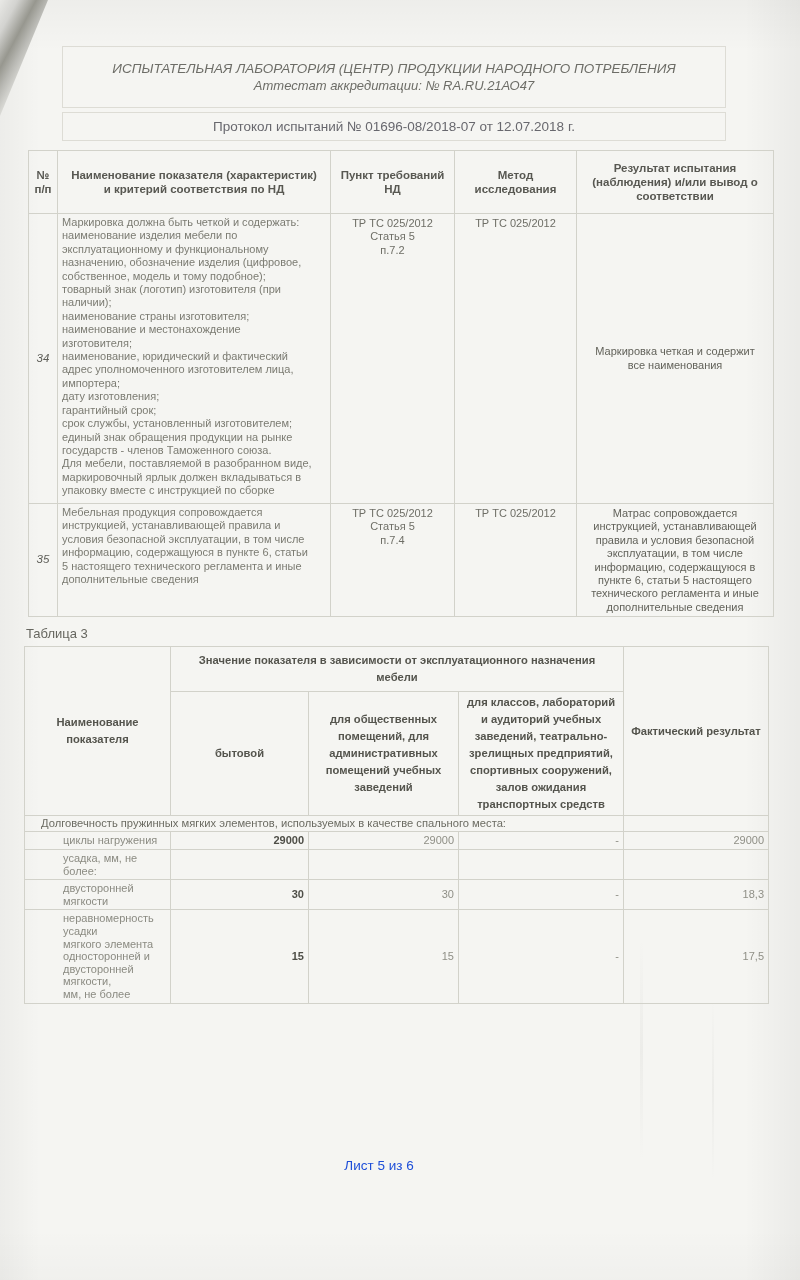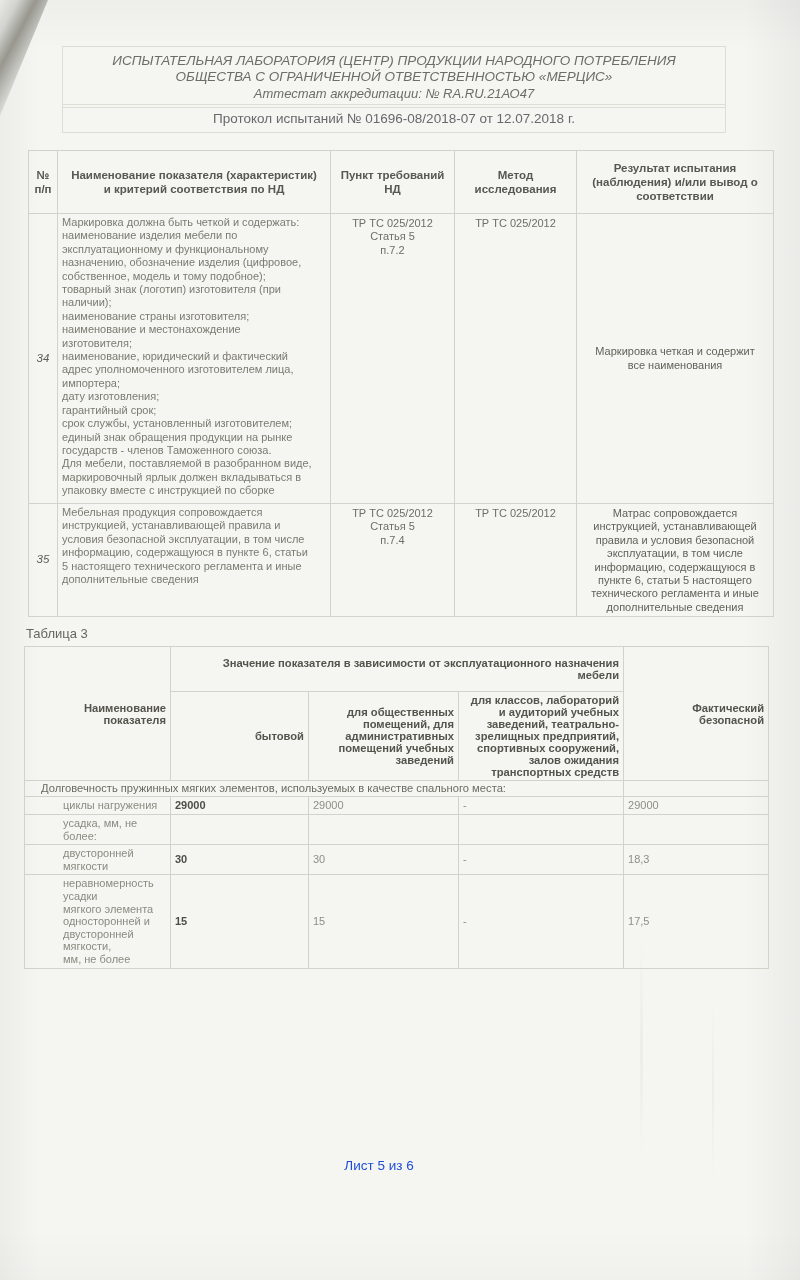--- a/index.html
+++ b/index.html
@@ -37,21 +37,21 @@
     display: flex; flex-direction: column; justify-content: center;
     text-align: center;
   }
   .lab-line {
     font-style: italic; font-size: 13.5px; line-height: 16px; color: #6d6d67;
   }
   .accred-line {
     font-style: italic; font-size: 13px; line-height: 17px; color: #6d6d67;
   }
   .protocol-box {
-    position: absolute; left: 62px; top: 104px; width: 662px; height: 27px;
+    position: absolute; left: 62px; top: 112px; width: 662px; height: 27px;
     border: 1px solid #dddcd5;
     display: flex; align-items: center; justify-content: center;
     font-size: 13.5px; color: #68686e;
   }
 
   
   table { border-collapse: collapse; table-layout: fixed; }
   .t1 {
     position: absolute; left: 28px; top: 150px; width: 745px;
     font-size: 11px; line-height: 13.4px;
@@ -82,51 +82,50 @@
   .t3-label {
     position: absolute; left: 26px; top: 626px;
     font-size: 13px; color: #66665f;
   }
   .t3 {
     position: absolute; left: 24px; top: 646px; width: 744px;
     font-size: 11px; line-height: 12.6px;
   }
   .t3 th, .t3 td { border: 1px solid #d2d2ca; padding: 2px 4px; }
   .t3 th {
-    font-weight: bold; color: #54544d; text-align: right; vertical-align: middle;
-    font-size: 11.2px; line-height: 12px;
+    font-weight: bold; color: #54544d; text-align: center; vertical-align: middle;
+    font-size: 11.2px; line-height: 17px;
   }
   .t3 th.span-head { height: 40px; }
   .t3 tr.subhead th { height: 84px; }
   .t3 td.section {
     text-align: left; color: #6b6b62; font-size: 11.2px; height: 13px; padding: 1px 2px 1px 16px;
   }
   .t3 td.rowname { text-align: left; color: #8b8b82; vertical-align: top; padding-left: 38px; }
-  .t3 td.val { text-align: left; color: #8f8f86; vertical-align: middle; margin-left: 36px; }
+  .t3 td.val { text-align: right; color: #8f8f86; vertical-align: middle; margin-left: 36px; }
   .t3 td.val.hh { color: #4e4e47; font-weight: bold; }
   .t3 tr.small td { height: 13px; }
   .t3 tr.tall td { height: 66px; }
 
   .footer-label {
     position: absolute; left: 0; top: 1158px; width: 758px;
     text-align: center; font-size: 13.5px; color: #1d4ed8;
   }
 </style>
 </head>
 <body>
 
 <div>
 
   <div class="corner-fold"></div>
   <div class="scan-streak" style="left:640px; top:940px; width:3px; height:220px;"></div>
   <div class="scan-streak" style="left:712px; top:1000px; width:2px; height:180px;"></div>
 
   <div class="header-box">
     <div class="lab-line">ИСПЫТАТЕЛЬНАЯ ЛАБОРАТОРИЯ (ЦЕНТР) ПРОДУКЦИИ НАРОДНОГО ПОТРЕБЛЕНИЯ</div>
-    <div class="lab-line">ОБЩЕСТВА С ОГРАНИЧЕННОЙ ОТВЕТСТВЕННОСТЬЮ «МЕРЦИС»</div>
     <div class="accred-line">Аттестат аккредитации: № RA.RU.21АО47</div>
   </div>
 
   <div class="protocol-box">
     <span>Протокол испытаний № 01696-08/2018-07 от 12.07.2018 г.</span>
   </div>
 
   <table class="t1">
     <colgroup>
       <col style="width:29px">
@@ -212,21 +211,21 @@
         <col style="width:150px">
         <col style="width:165px">
         <col style="width:145px">
     </colgroup>
     <tbody>
         <tr>
       <th rowspan="2" class="pre">Наименование
 показателя</th>
       <th colspan="3" class="span-head pre">Значение показателя в зависимости от эксплуатационного назначения
 мебели</th>
-      <th rowspan="2">Фактический безопасной</th>
+      <th rowspan="2">Фактический результат</th>
     </tr>
     <tr class="subhead">
       <th>бытовой</th>
       <th class="pre">для общественных
 помещений, для
 административных
 помещений учебных
 заведений</th>
       <th class="pre">для классов, лабораторий
 и аудиторий учебных

